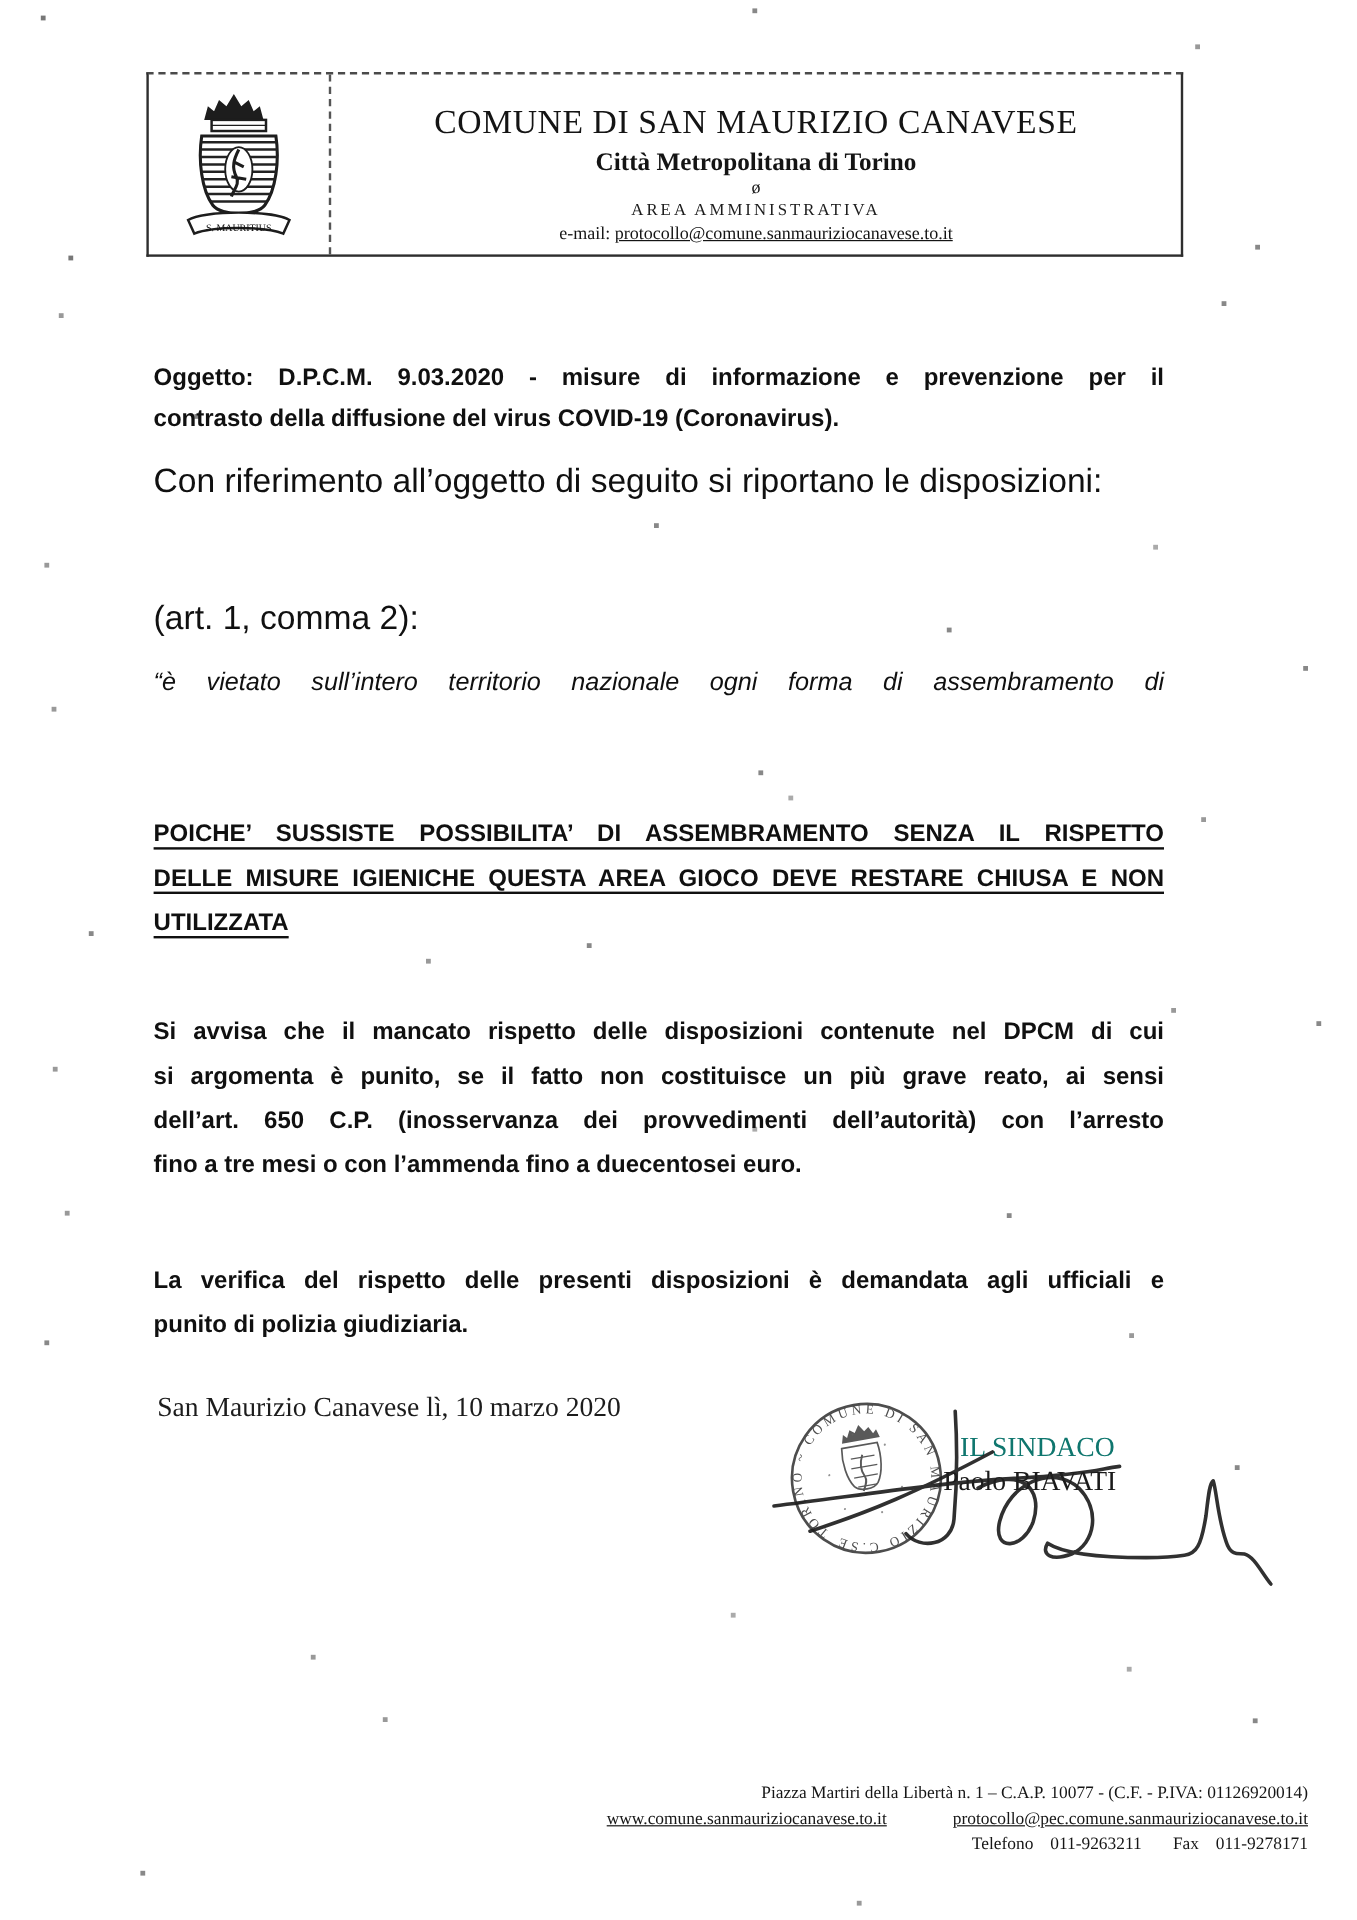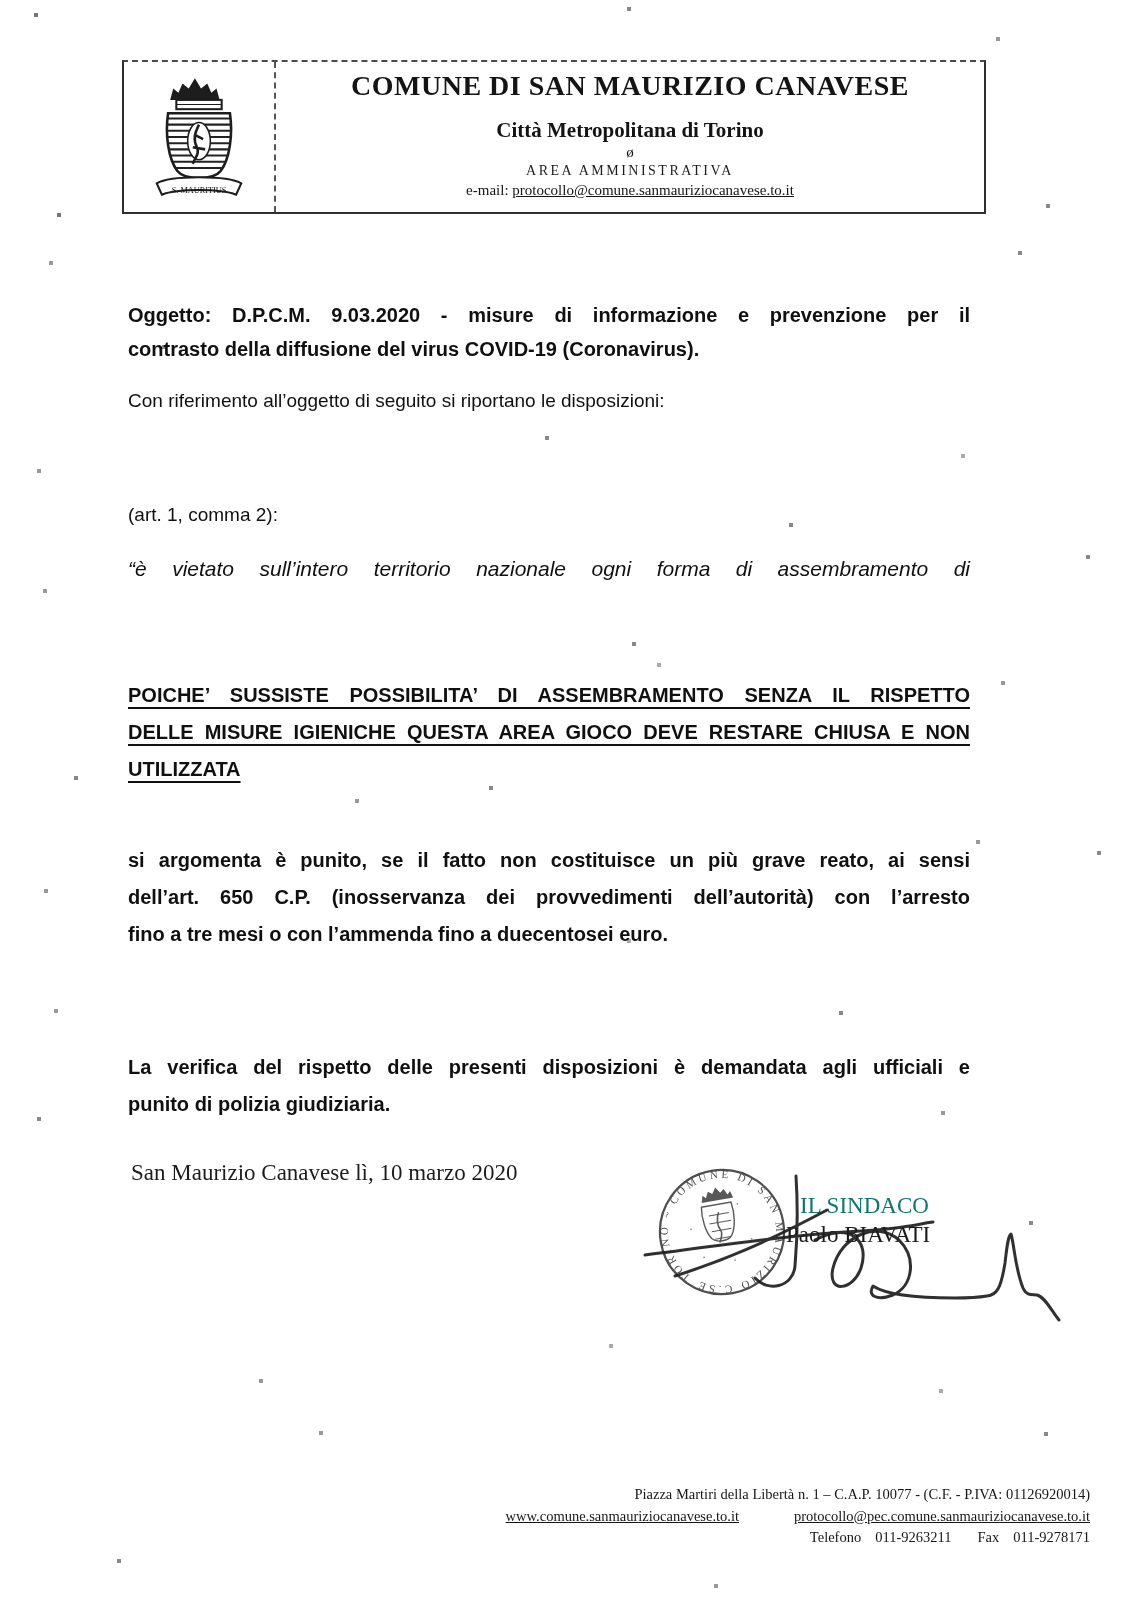--- a/index.html
+++ b/index.html
@@ -15,32 +15,32 @@
     display:flex; box-sizing:border-box; background:#fff;
   }
   .crest-cell {
     width:150px; border-right:2px dashed #555;
     display:flex; align-items:center; justify-content:center;
   }
   .hdr-text {
     flex:1; text-align:center; padding-top:5px;
     font-family:"Liberation Serif", serif; color:#141414;
   }
-  .hdr-title { font-size:28px; font-weight:bold; letter-spacing:.5px; margin-top:3px; }
-  .hdr-sub   { font-size:21px; font-weight:bold; margin-top:16px; }
+  .hdr-title { font-size:28px; font-weight:normal; letter-spacing:.5px; margin-top:20px; }
+  .hdr-sub   { font-size:21px; font-weight:bold; margin-top:4px; }
   .hdr-sym   { font-size:15px; line-height:16px; margin-top:1px; }
   .hdr-dept  { font-size:14px; letter-spacing:2.5px; margin-top:3px; color:#1c1c1c; }
   .hdr-email { font-size:15px; margin-top:3px; }
   .u { text-decoration:underline; }
   
   .para { position:absolute; left:128px; width:842px; color:#101010; }
   .line { white-space:nowrap; }
   .j    { text-align:justify; text-align-last:justify; }
   .b    { font-weight:bold; font-size:20px; }
-  .r    { font-size:19px; }
+  .r    { font-size:28px; }
   .i    { font-style:italic; font-size:21px; }
   .uw .line { text-decoration:underline; text-decoration-thickness:2px; text-underline-offset:5px; }
   .p-subject     { top:298px; line-height:34px; }
   .p-intro       { top:382px; line-height:37px; }
   .p-article     { top:496px; line-height:37px; }
   .p-quote       { top:551px; line-height:35px; }
   .p-warning     { top:677px; line-height:37px; }
   .p-sanction    { top:842px; line-height:37px; }
   .p-enforcement { top:1049px; line-height:37px; }
   
@@ -149,20 +149,21 @@
     <div class="line j">“è vietato sull’intero territorio nazionale ogni forma di assembramento di</div>
   </div>
 
   <div class="para p-warning b uw">
     <div class="line j">POICHE’ SUSSISTE POSSIBILITA’ DI ASSEMBRAMENTO SENZA IL RISPETTO</div>
     <div class="line j">DELLE MISURE IGIENICHE QUESTA AREA GIOCO DEVE RESTARE CHIUSA E NON</div>
     <div class="line">UTILIZZATA</div>
   </div>
 
   <div class="para p-sanction b">
+    <div class="line j">Si avvisa che il mancato rispetto delle disposizioni contenute nel DPCM di cui</div>
     <div class="line j">si argomenta è punito, se il fatto non costituisce un più grave reato, ai sensi</div>
     <div class="line j">dell’art. 650 C.P. (inosservanza dei provvedimenti dell’autorità) con l’arresto</div>
     <div class="line">fino a tre mesi o con l’ammenda fino a duecentosei euro.</div>
   </div>
 
   <div class="para p-enforcement b">
     <div class="line j">La verifica del rispetto delle presenti disposizioni è demandata agli ufficiali e</div>
     <div class="line">punito di polizia giudiziaria.</div>
   </div>
 

